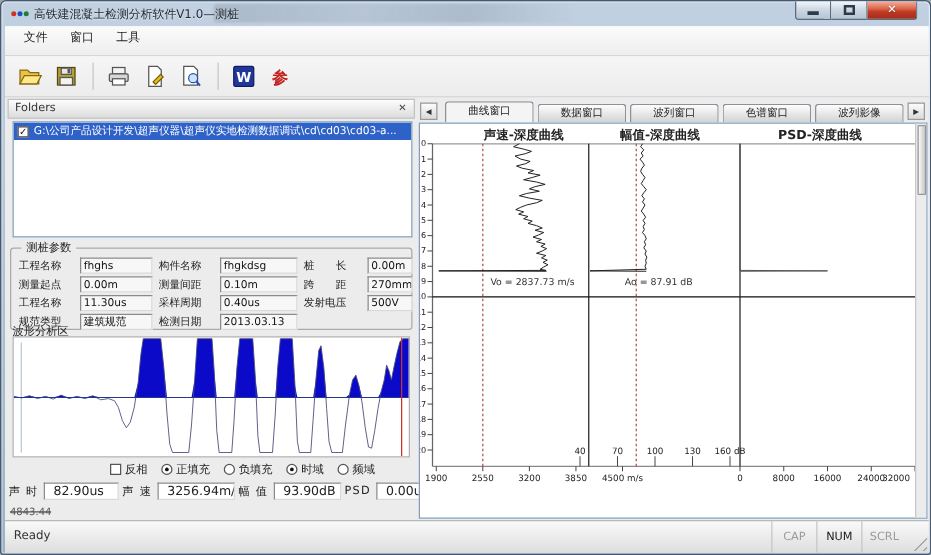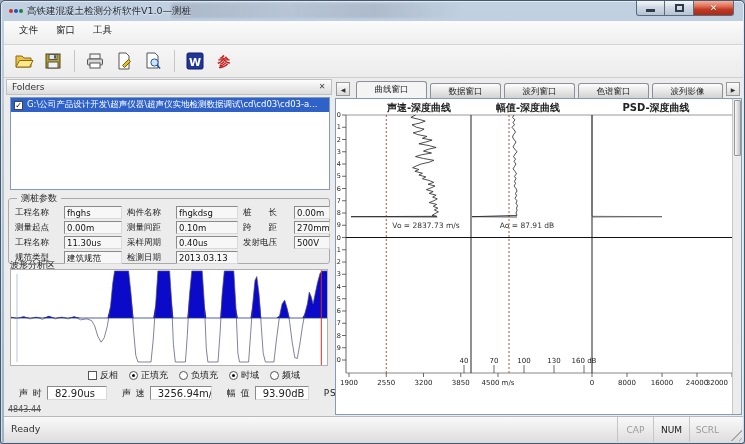--- a/index.html
+++ b/index.html
@@ -55,21 +55,21 @@
   .wave-title{position:absolute;left:6px;top:181px;font-size:9px;color:#222;}
   .wave-box{position:absolute;left:6px;top:191px;width:318px;height:97px;background:#fff;border:1px solid #b0b0b0;}
   .wave-box svg{display:block;}
   
   .controls-row{position:absolute;left:84px;top:291px;display:flex;gap:11px;align-items:center;font-size:9px;white-space:nowrap;justify-content:center;}
   .ctl{display:flex;align-items:center;}
   .ctl .box{width:9px;height:9px;border:1px solid #555;background:#fff;margin-right:3px;}
   .ctl .rad{width:9px;height:9px;border:1px solid #555;border-radius:50%;background:#fff;margin-right:3px;position:relative;}
   .ctl .rad.sel::after{content:"";position:absolute;left:2px;top:2px;width:3px;height:3px;border-radius:50%;background:#111;}
   .readouts-row{position:absolute;left:3px;top:308px;display:flex;align-items:center;gap:3px;font-size:9px;white-space:nowrap;}
-  .r-label{margin-right:1px;letter-spacing:1px;margin-left:12px;}
+  .r-label{margin-right:1px;letter-spacing:1px;}
   .r-input{height:14px;line-height:13px;font-size:10px;background:#fff;border:1px solid;border-color:#8a8a8a #d9d9d9 #d9d9d9 #8a8a8a;padding-left:7px;overflow:hidden;}
   .cut-text{position:absolute;left:4px;top:327px;height:8px;overflow:hidden;font-size:8px;color:#555;text-decoration:line-through;}
   
   .right-panel{position:absolute;left:330px;top:0;width:409px;height:338px;}
   .tabbar{position:absolute;left:2px;top:2px;width:405px;height:18px;}
   .tab-arrow{position:absolute;top:2px;width:14px;height:14px;border:1px solid #9a9a9a;background:linear-gradient(#fcfcfc,#dadada);
       font-size:6px;text-align:center;line-height:13px;color:#333;}
   .tab-arrow.left{left:0;}
   .tab-arrow.right{right:1px;}
   .tabs{position:absolute;left:20px;top:0;display:flex;align-items:flex-end;height:18px;}

